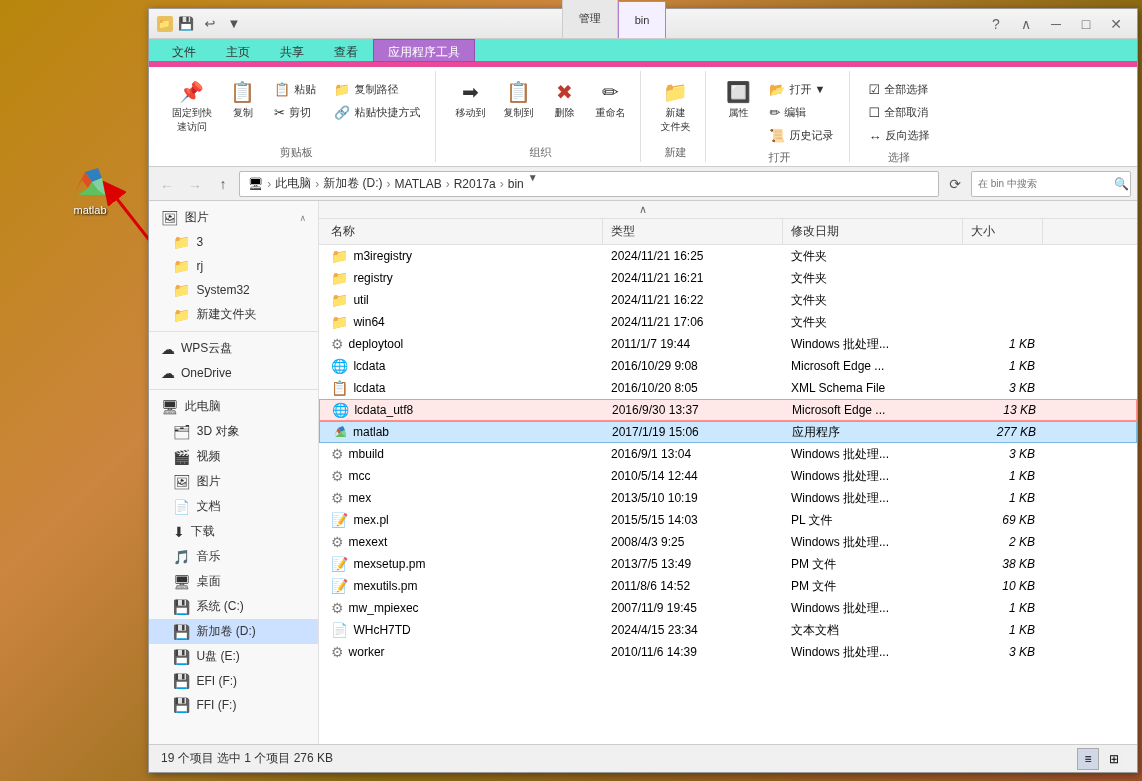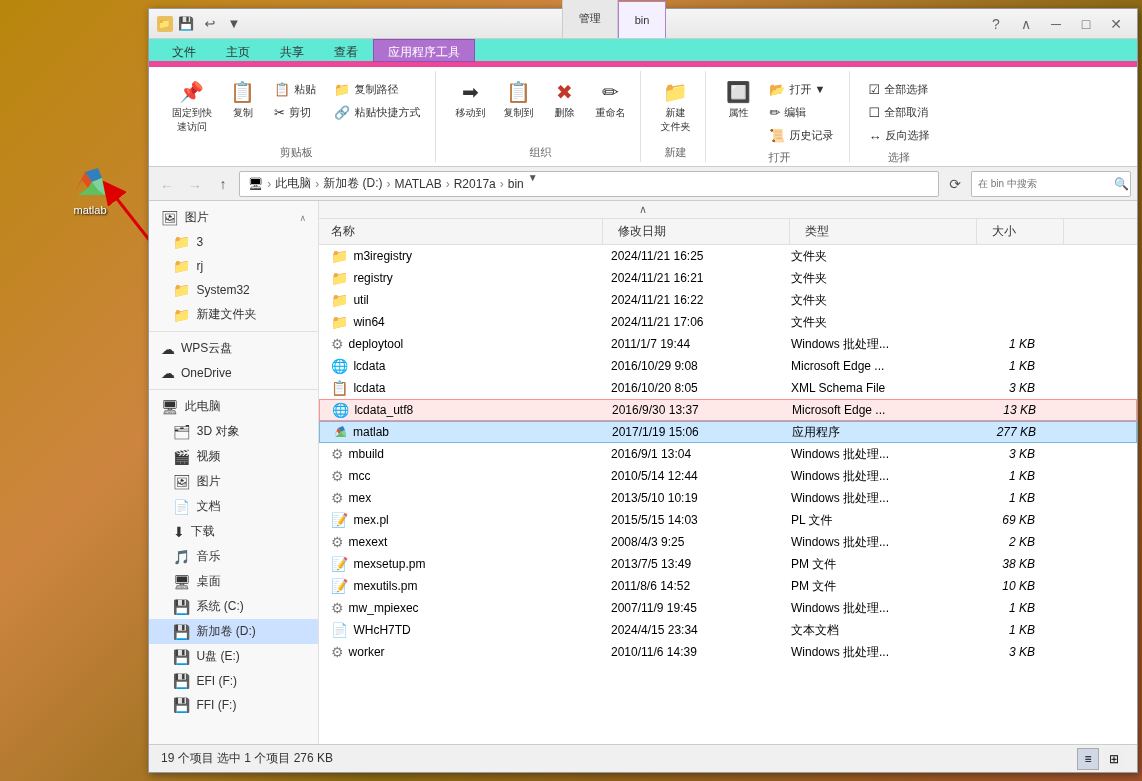--- a/index.html
+++ b/index.html
@@ -100,21 +100,21 @@
     .sidebar-icon { font-size: 14px; flex-shrink: 0; }
     .sidebar-label { font-size: 12px; }
     .sidebar-expand { margin-left: auto; font-size: 9px; color: #888; }
     .sidebar-divider { height: 1px; background: #e0e0e0; margin: 4px 0; }
 
     
     .file-area {
       flex: 1; display: flex; flex-direction: column; overflow: hidden; background: white;
     }
     .file-list-header {
-      display: flex; align-items: center; height: 26px; border-bottom: 1px solid #e0e0e0; background: #f5f5f5; padding: 0 4px; gap: 7px;
+      display: flex; align-items: center; height: 26px; border-bottom: 1px solid #e0e0e0; background: #f5f5f5; padding: 0 4px;
     }
     .col-header {
       font-size: 12px; color: #333; padding: 0 8px; cursor: pointer; height: 100%; display: flex; align-items: center; border-right: 1px solid #e0e0e0;
     }
     .col-name { width: 280px; }
     .col-date { width: 180px; }
     .col-type { width: 180px; }
     .col-size { width: 80px; }
     .file-list { flex: 1; overflow-y: auto; }
     .file-row {
@@ -437,22 +437,22 @@
       </div>
 
       <div class="file-area">
 
         <div style="height:18px; background:#f5f5f5; border-bottom:1px solid #e0e0e0; display:flex; align-items:center; padding-left:320px; font-size:11px; color:#666;">
           <span>∧</span>
         </div>
 
         <div class="file-list-header">
           <div class="col-header col-name">名称</div>
+          <div class="col-header col-type">类型</div>
           <div class="col-header col-date">修改日期</div>
-          <div class="col-header col-type">类型</div>
           <div class="col-header col-size">大小</div>
         </div>
 
         <div class="file-list">
 
           <div class="file-row">
             <div class="file-cell name">
                 <span class="file-icon folder-icon">📁</span>
                 <span>m3iregistry</span>
               </div>

